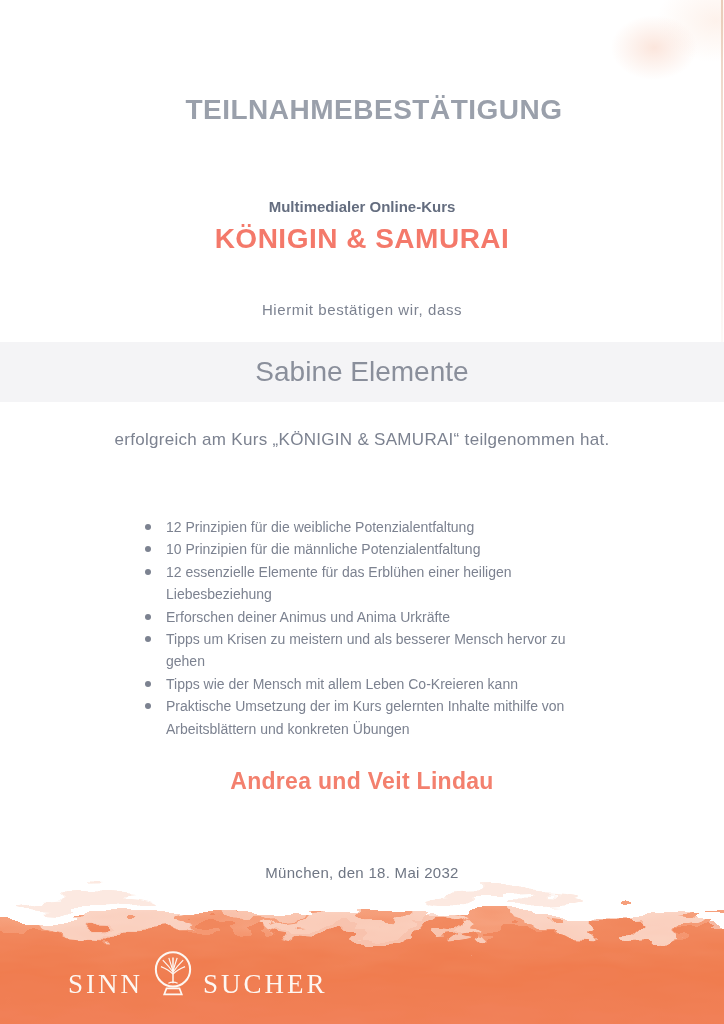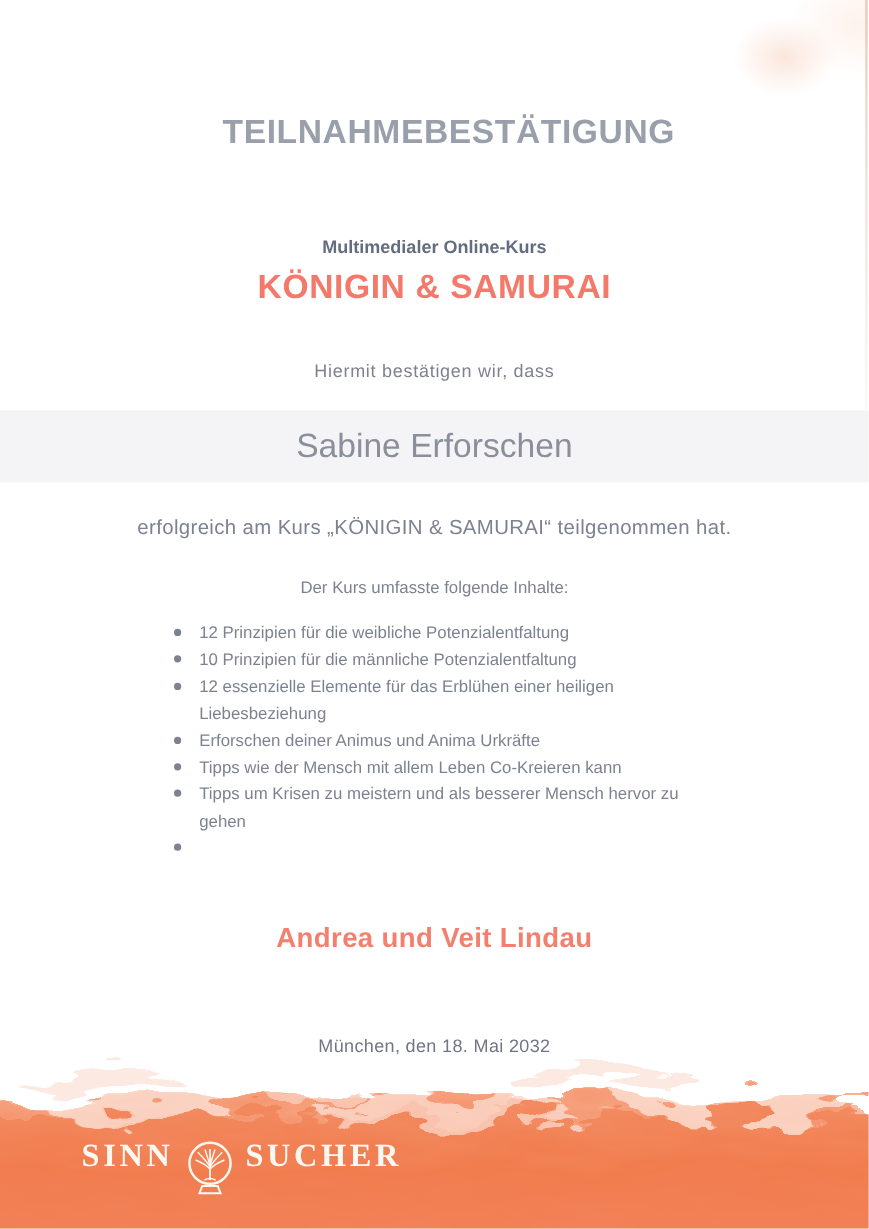--- a/index.html
+++ b/index.html
@@ -126,53 +126,51 @@
     width: 724px; height: 152px;
     z-index: 1;
     pointer-events: none;
   }
   .logo {
     position: absolute;
     left: 68px;
     top: 948px;
     z-index: 2;
     display: flex;
-    align-items: flex-start;
+    align-items: flex-end;
     gap: 7px;
     color: var(--logo-white, #fdf7f2);
     font-family: "Liberation Serif", serif;
     font-size: 27px;
     letter-spacing: 3px;
-    font-weight: bold;
   }
   .logo-icon { display: block; margin-top: 2px; }
 </style>
 </head>
 <body>
 
 <div class="page">
 
   <div class="corner-wash"></div>
   <div class="edge-line"></div>
 
   <h1 class="title centered">TEILNAHMEBESTÄTIGUNG</h1>
 
   <div class="course-type centered">Multimedialer Online-Kurs</div>
 
   <div class="course-name centered">KÖNIGIN &amp; SAMURAI</div>
 
   <div class="confirm-line centered">Hiermit bestätigen wir, dass</div>
 
   <div class="name-band">
-    <div class="participant">Sabine Erforschen</div>
+    <div class="participant">Sabine Elemente</div>
   </div>
 
   <div class="success-line centered">erfolgreich am Kurs „KÖNIGIN &amp; SAMURAI“ teilgenommen hat.</div>
 
-  <div class="intro centered">Der Kurs umfasste folgende Inhalte:</div>
 
   <ul class="bullets">
 
       <li class="bullet-item">
         <span class="dot"></span>
         <span>12 Prinzipien für die weibliche Potenzialentfaltung</span>
       </li>
 
       <li class="bullet-item">
         <span class="dot"></span>
@@ -184,30 +182,31 @@
         <span>12 essenzielle Elemente für das Erblühen einer heiligen Liebesbeziehung</span>
       </li>
 
       <li class="bullet-item">
         <span class="dot"></span>
         <span>Erforschen deiner Animus und Anima Urkräfte</span>
       </li>
 
       <li class="bullet-item">
         <span class="dot"></span>
+        <span>Tipps um Krisen zu meistern und als besserer Mensch hervor zu gehen</span>
+      </li>
+
+      <li class="bullet-item">
+        <span class="dot"></span>
         <span>Tipps wie der Mensch mit allem Leben Co-Kreieren kann</span>
       </li>
 
       <li class="bullet-item">
         <span class="dot"></span>
-        <span>Tipps um Krisen zu meistern und als besserer Mensch hervor zu gehen</span>
-      </li>
-
-      <li class="bullet-item">
-        <span class="dot"></span>
+        <span>Praktische Umsetzung der im Kurs gelernten Inhalte mithilfe von Arbeitsblättern und konkreten Übungen</span>
       </li>
     </ul>
 
   <div class="signature centered">Andrea und Veit Lindau</div>
 
   <div class="date-line centered">München, den 18. Mai 2032</div>
 
   <svg class="watercolor" viewBox="0 0 724 152" preserveAspectRatio="none" xmlns="http://www.w3.org/2000/svg">
     <defs>
       <linearGradient id="wcg" x1="0" y1="0" x2="0" y2="1">

